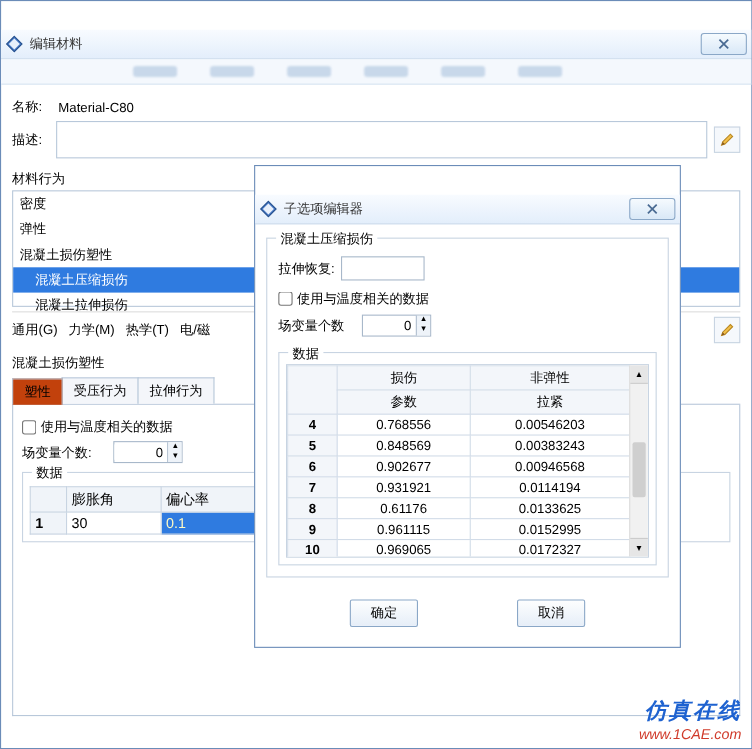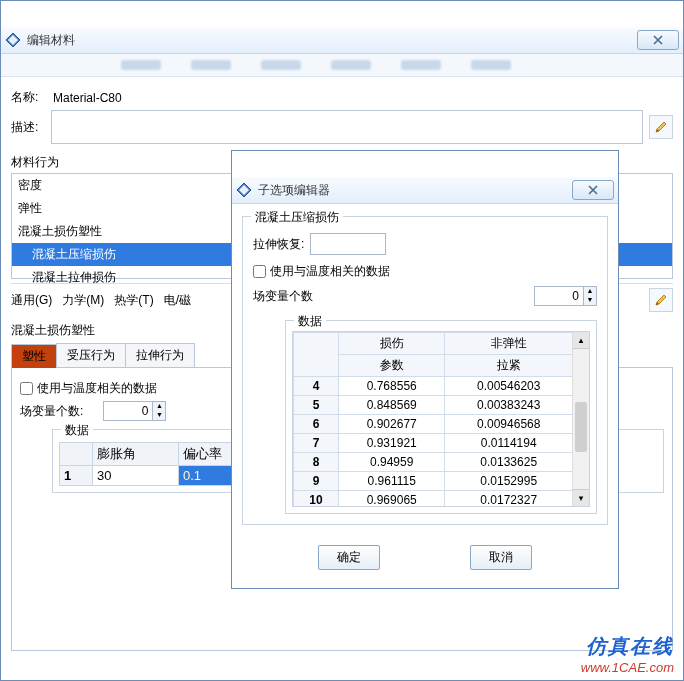--- a/index.html
+++ b/index.html
@@ -91,21 +91,21 @@
 .spinner {
   display:inline-flex; align-items:center;
   border:1px solid #a8b8ca; height:18px;
 }
 .spinner input {
   border:none; width:40px; text-align:right; font-size:12px; padding:0 4px;
 }
 .spinner .btns { display:flex; flex-direction:column; border-left:1px solid #a8b8ca; }
 .spinner .sb { width:12px; height:9px; font-size:7px; line-height:7px; text-align:center; background:#eef3f9; }
 .fieldset {
-  border:1px solid #c8d4e2; margin-top:8px; padding:6px; position:relative;margin-left:32px;
+  border:1px solid #c8d4e2; margin-top:8px; padding:6px; position:relative;
 }
 .fieldset > .legend {
   position:absolute; top:-8px; left:8px; background:#fff; padding:0 4px;
 }
 .main-table { width: 206px; border-collapse: collapse; margin-top:6px; }
 .main-table th, .main-table td {
   border:1px solid #c8d4e2; padding:2px 4px; text-align:left; font-weight:normal;
   background:#fff; font-size:13px;
 }
 .main-table th { background:#f0f4f9; }
@@ -279,21 +279,21 @@
       <span class="legend">混凝土压缩损伤</span>
       <div class="row" style="margin-top:6px;">
         <span>拉伸恢复:</span>
         <span style="width:6px;"></span>
         <input class="input-small" value="" style="">
       </div>
       <div class="checkbox-row" style="margin-top:8px;">
         <input type="checkbox" style="">
         <span>使用与温度相关的数据</span>
       </div>
-      <div class="row" style="margin-top:6px;justify-content:space-between;">
+      <div class="row" style="margin-top:6px;">
         <span>场变量个数</span>
         <span style="width:16px;"></span>
         <span class="spinner">
           <input value="0" style="">
           <span class="btns">
               <span class="sb">▲</span>
               <span class="sb">▼</span>
             </span>
         </span>
       </div>
@@ -327,21 +327,21 @@
                   <td>0.902677</td>
                   <td>0.00946568</td>
                 </tr>
             <tr>
                   <td class="rn">7</td>
                   <td>0.931921</td>
                   <td>0.0114194</td>
                 </tr>
             <tr>
                   <td class="rn">8</td>
-                  <td>0.94959</td>
+                  <td>0.61176</td>
                   <td>0.0133625</td>
                 </tr>
             <tr>
                   <td class="rn">9</td>
                   <td>0.961115</td>
                   <td>0.0152995</td>
                 </tr>
             <tr>
                   <td class="rn">10</td>
                   <td>0.969065</td>

